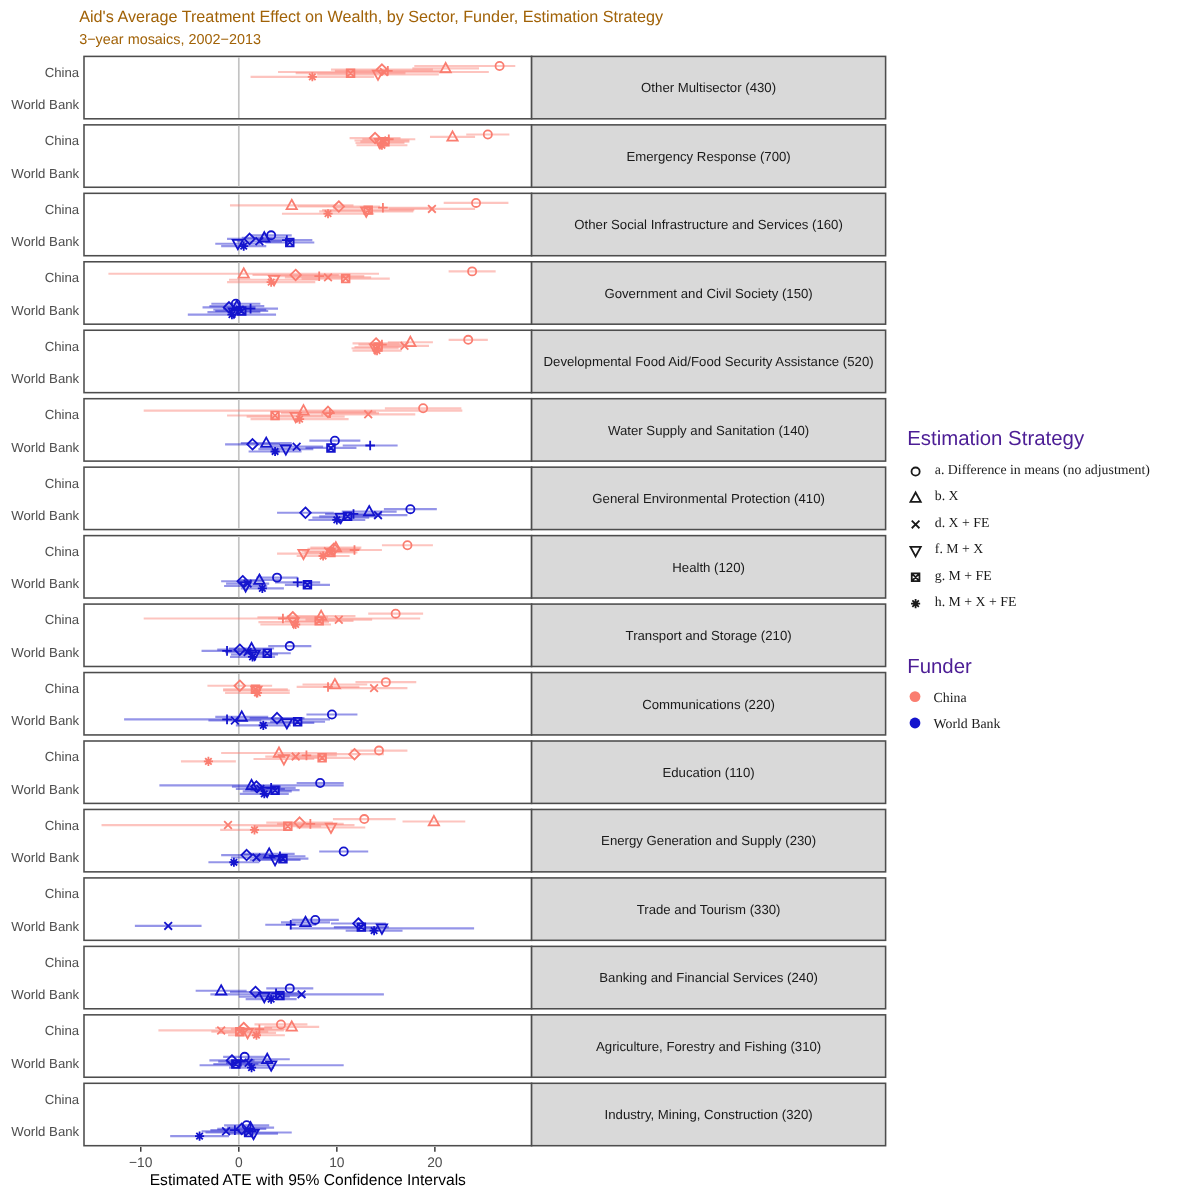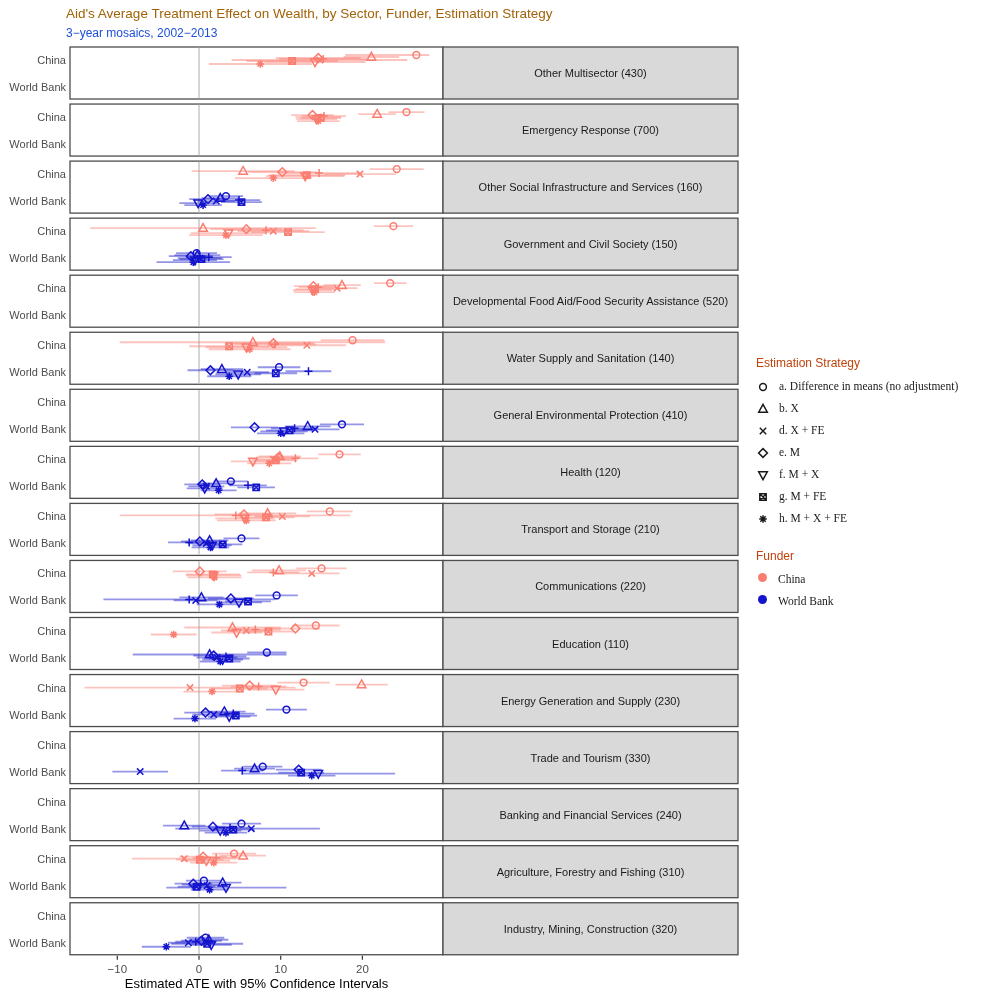--- a/index.html
+++ b/index.html
@@ -1,25 +1,25 @@
 <!DOCTYPE html>
 <html><head>
 <meta charset="utf-8">
 <style>
   html,body{margin:0;padding:0;background:#fff;}
   body{width:996px;height:996px;position:relative;font-family:"Liberation Sans",sans-serif;overflow:hidden;}
   .title{position:absolute;left:66px;top:6px;font-size:13.5px;color:#a16207;}
-  .subtitle{position:absolute;left:66px;top:26px;font-size:12px;color:#1d4ed8;}
+  .subtitle{position:absolute;left:66px;top:26px;font-size:12px;color:#a16207;}
   #plot{position:absolute;left:0;top:0;}
   #legend{position:absolute;left:756px;top:356px;width:240px;}
-  .legend-title{font-size:12px;color:#c2410c;margin-bottom:10px;}
+  .legend-title{font-size:17px;color:#4c1d95;margin-bottom:10px;}
   .legend-item{display:flex;align-items:flex-start;height:22px;font-family:Liberation Serif, serif;}
   .legend-item svg{flex:0 0 14px;margin-right:9px;}
   .legend-label{font-size:11.5px;color:#1a1a1a;white-space:nowrap;}
-  .funder-title{margin-top:15px;}
+  .funder-title{margin-top:28px;}
   .funder-dot{width:9px;height:9px;border-radius:50%;margin-right:11px;margin-left:2px;flex:0 0 9px;}
 </style>
 </head>
 <body>
 
 <div class="title">Aid's Average Treatment Effect on Wealth, by Sector, Funder, Estimation Strategy</div>
 <div class="subtitle">3−year mosaics, 2002−2013</div>
 
 <svg id="plot" width="748" height="996">
     <g>
@@ -577,26 +577,20 @@
         <span class="legend-label">b. X</span>
       </div>
       <div class="legend-item">
         <svg width="14" height="14" viewBox="-7 -7 14 14">
           <path d="M-3.2,-3.2 L3.2,3.2 M-3.2,3.2 L3.2,-3.2" stroke="#1a1a1a" fill="none" stroke-width="1.5"></path>
         </svg>
         <span class="legend-label">d. X + FE</span>
       </div>
       <div class="legend-item">
         <svg width="14" height="14" viewBox="-7 -7 14 14">
-          <path d="M0,-4.4 L4.4,0 L0,4.4 L-4.4,0 Z" stroke="#1a1a1a" fill="none" stroke-width="1.5"></path>
-        </svg>
-        <span class="legend-label">e. M</span>
-      </div>
-      <div class="legend-item">
-        <svg width="14" height="14" viewBox="-7 -7 14 14">
           <path d="M0,4.6 L4.3,-3.2 L-4.3,-3.2 Z" stroke="#1a1a1a" fill="none" stroke-width="1.5"></path>
         </svg>
         <span class="legend-label">f. M + X</span>
       </div>
       <div class="legend-item">
         <svg width="14" height="14" viewBox="-7 -7 14 14">
           <path d="M-3.2,-3.2 H3.2 V3.2 H-3.2 Z M-3.2,-3.2 L3.2,3.2 M-3.2,3.2 L3.2,-3.2" stroke="#1a1a1a" fill="none" stroke-width="1.5"></path>
         </svg>
         <span class="legend-label">g. M + FE</span>
       </div>

